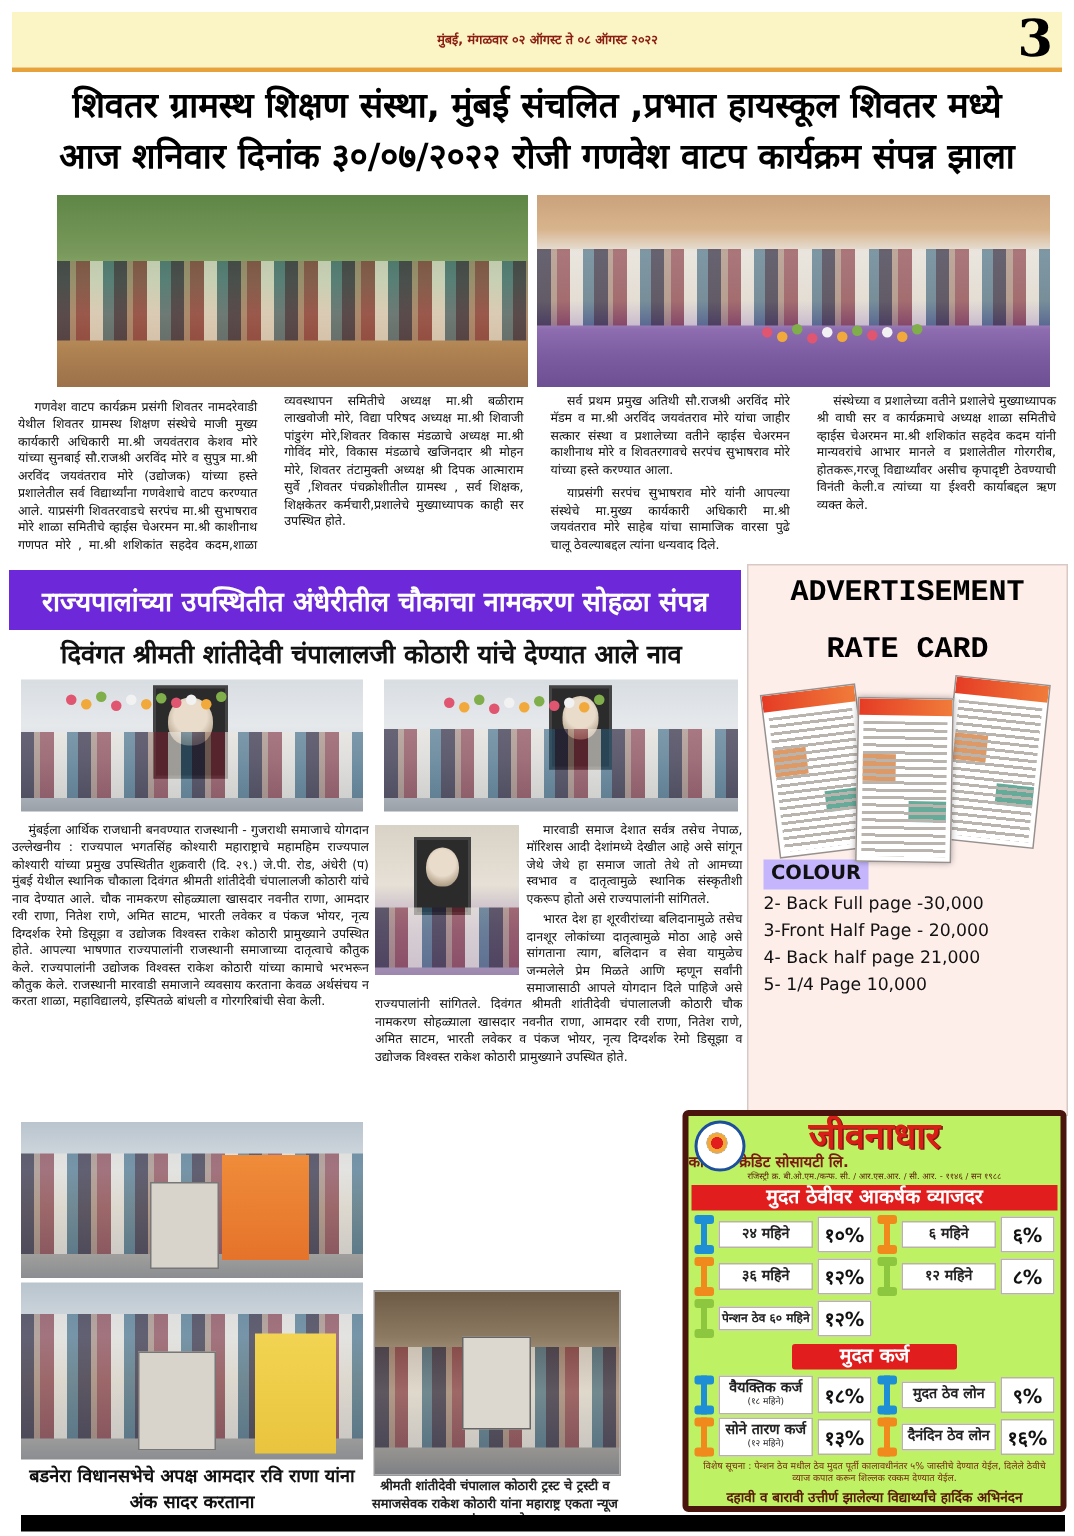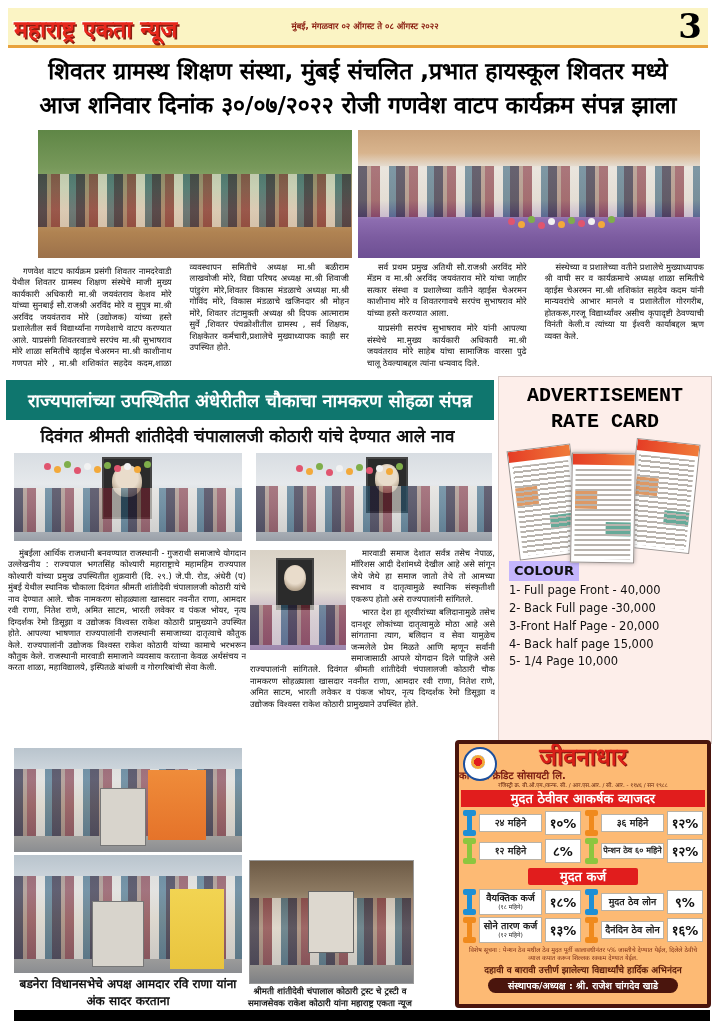--- a/index.html
+++ b/index.html
@@ -28,21 +28,21 @@
   .portrait::after{content:"";position:absolute;left:18%;top:10%;width:64%;height:55%;border-radius:50% 50% 45% 45%;
                    background:radial-gradient(circle at 50% 40%,#e9dccb 0 45%,#bfae98 70%,#8c7b66 100%);}
   .flowers{position:absolute;width:7px;height:7px;border-radius:50%;background:#e0556f;
            box-shadow:10px 3px 0 #f2a93b,20px -2px 0 #7fae4a,30px 4px 0 #e0556f,40px 0 0 #f2f2f2,50px 3px 0 #f2a93b,
                       60px -1px 0 #7fae4a,70px 2px 0 #e0556f,80px 0 0 #f2f2f2,90px 3px 0 #f2a93b,100px -2px 0 #7fae4a;}
   .a1-body{left:8px;top:262px;width:700px;height:114px;column-count:4;column-gap:10px;
            font-size:8.3px;line-height:1.38;text-align:justify;overflow:hidden;}
   .a1-body p{margin:4px;text-indent:11px;}
 
   
-  .a2-bar{left:6px;top:380px;width:488px;height:40px;background:#0f766e;color:#fff;
+  .a2-bar{left:6px;top:380px;width:488px;height:40px;background:#6d28d9;color:#fff;
           display:flex;align-items:center;justify-content:center;font-weight:bold;font-size:18px;white-space:nowrap;overflow:hidden;}
   .a2-sub{left:0;top:424px;width:495px;text-align:center;font-weight:bold;font-size:17px;white-space:nowrap;overflow:hidden;}
   .a2-left{left:8px;top:548px;width:238px;height:198px;font-size:8.3px;line-height:1.38;text-align:justify;overflow:hidden;}
   .a2-right{left:250px;top:548px;width:245px;height:198px;font-size:8.3px;line-height:1.38;text-align:justify;overflow:hidden;}
   .a2-right p,.a2-left p{margin:0 0 2px 0;text-indent:11px;}
   .a2-photo{float:left;width:96px;height:100px;margin:2px 5px 3px 0;position:relative;overflow:hidden;
             background:linear-gradient(180deg,#d9d2c6 0%,#e6e0d6 40%,#b9a9c2 70%,#9d87ae 100%);}
 
   
   .ratecard{left:498px;top:376px;width:212px;height:366px;background:#fdeeea;border:1px solid #d8c9c5;}
@@ -60,21 +60,21 @@
 
   
   .bl-cap{left:14px;top:976px;width:228px;text-align:center;font-weight:bold;font-size:12px;line-height:17px;}
 
   
   .bm-box{left:246px;top:748px;width:168px;height:108px;background:#0c0c0c;color:#fff;display:flex;align-items:center;justify-content:center;
           text-align:center;font-weight:bold;font-size:13.5px;line-height:1.55;padding:0 6px;box-sizing:border-box;}
   .bm-cap{left:246px;top:986px;width:168px;text-align:center;font-weight:bold;font-size:8.6px;line-height:1.35;color:#222;}
 
   
-  .ad{left:455px;top:740px;width:256px;height:268px;background:#fdba74;border:4px solid #4a150d;border-radius:4px;box-sizing:border-box;overflow:hidden;}
+  .ad{left:455px;top:740px;width:256px;height:268px;background:#bef264;border:4px solid #4a150d;border-radius:4px;box-sizing:border-box;overflow:hidden;}
   .ad-logo{position:absolute;left:4px;top:3px;width:30px;height:30px;border-radius:50%;background:#fff;border:2px solid #1d4f9c;}
   .ad-logo::after{content:"";position:absolute;left:6px;top:6px;width:14px;height:14px;border-radius:50%;
                   background:radial-gradient(circle,#e11d1d 0 40%,#f2a93b 41% 70%,#1d4f9c 71% 100%);}
   .ad-title{text-align:center;font-size:24px;line-height:25px;font-weight:bold;color:#d91e18;text-shadow:1px 1px 0 #7a1a10;margin-top:1px;}
   .ad-sub{text-align:left;font-size:10px;font-weight:bold;color:#7a1a10;line-height:11px;}
   .ad-reg{text-align:center;font-size:5.6px;color:#5a1a08;line-height:8px;}
   .ad-banner{background:#e11d1d;color:#fff;font-weight:bold;text-align:center;font-size:13px;line-height:17px;margin:1px 2px;}
   .ad-banner.small{width:110px;margin:2px auto;border-radius:2px;}
   .grid{display:grid;grid-template-columns:1fr 1fr;gap:2px 4px;padding:2px 4px;}
   .cell{display:flex;align-items:center;gap:3px;}
@@ -94,21 +94,20 @@
 
   .black-bar{left:14px;top:1010px;width:696px;height:11px;background:#000;}
 </style>
 </head>
 <body>
 
 <div class="page">
 
   <div class="abs masthead"></div>
   <div class="abs masthead-rule"></div>
-  <div class="abs logo">महाराष्ट्र एकता न्यूज</div>
   <div class="abs dateline">मुंबई, मंगळवार ०२ ऑगस्ट ते ०८ ऑगस्ट २०२२</div>
   <div class="abs pageno">3</div>
 
   <div class="abs a1-head" style="top:55px">शिवतर ग्रामस्थ शिक्षण संस्था, मुंबई संचलित ,प्रभात हायस्कूल शिवतर मध्ये</div>
   <div class="abs a1-head" style="top:89px">आज शनिवार दिनांक ३०/०७/२०२२ रोजी गणवेश वाटप कार्यक्रम संपन्न झाला</div>
 
   <div class="ph p-group" style="left:38px;top:130px;width:314px;height:128px">
     <div class="crowd"></div>
   </div>
   <div class="ph p-stage" style="left:358px;top:130px;width:342px;height:128px">
@@ -144,41 +143,40 @@
     <div class="a2-photo">
       <div class="portrait" style="left:26px;top:8px;width:34px;height:48px"></div>
       <div class="crowd" style="top:55%;height:40%"></div>
     </div>
     <p>मारवाडी समाज देशात सर्वत्र तसेच नेपाळ, मॉरिशस आदी देशांमध्ये देखील आहे असे सांगून जेथे जेथे हा समाज जातो तेथे तो आमच्या स्वभाव व दातृत्वामुळे स्थानिक संस्कृतीशी एकरूप होतो असे राज्यपालांनी सांगितले.</p>
     <p>भारत देश हा शूरवीरांच्या बलिदानामुळे तसेच दानशूर लोकांच्या दातृत्वामुळे मोठा आहे असे सांगताना त्याग, बलिदान व सेवा यामुळेच जन्मलेले प्रेम मिळते आणि म्हणून सर्वांनी समाजासाठी आपले योगदान दिले पाहिजे असे राज्यपालांनी सांगितले. दिवंगत श्रीमती शांतीदेवी चंपालालजी कोठारी चौक नामकरण सोहळ्याला खासदार नवनीत राणा, आमदार रवी राणा, नितेश राणे, अमित साटम, भारती लवेकर व पंकज भोयर, नृत्य दिग्दर्शक रेमो डिसूझा व उद्योजक विश्वस्त राकेश कोठारी प्रामुख्याने उपस्थित होते.</p>
   </div>
 
   <div class="abs ratecard">
     <div class="rc-title">ADVERTISEMENT</div>
-    <div class="rc-title" style="margin-top:0">RATE CARD</div>
+    <div class="rc-title" style="margin-top:12px">RATE CARD</div>
     <div class="rc-fan">
       <div class="thumb" style="left:8px;top:8px;transform:rotate(-7deg)">
           <div class="mh"></div>
           <div class="tx"></div>
         </div>
       <div class="thumb" style="left:126px;top:2px;transform:rotate(6deg)">
           <div class="mh"></div>
           <div class="tx"></div>
         </div>
       <div class="thumb" style="left:66px;top:14px;transform:rotate(1deg);box-shadow:0 0 4px rgba(0,0,0,.35)">
           <div class="mh"></div>
           <div class="tx"></div>
         </div>
     </div>
     <div class="rc-list">
       <span class="rc-head">COLOUR</span>
-      <div class="rc-item">1- Full page Front -  40,000</div>
       <div class="rc-item">2- Back Full page  -30,000</div>
       <div class="rc-item">3-Front Half Page - 20,000</div>
-      <div class="rc-item">4- Back half page  15,000</div>
+      <div class="rc-item">4- Back half page  21,000</div>
       <div class="rc-item">5- 1/4 Page 10,000</div>
     </div>
   </div>
 
   <div class="ph p-street" style="left:14px;top:748px;width:228px;height:104px">
     <div class="crowd" style="top:20%;height:65%"></div>
     <div style="position:absolute;right:36px;top:22px;width:58px;height:70px;background:linear-gradient(180deg,#ef8c3a,#e5732a)"></div>
     <div style="position:absolute;left:86px;top:40px;width:44px;height:56px;background:#d8d4cc;border:1px solid #777"></div>
   </div>
   <div class="ph p-street" style="left:14px;top:855px;width:228px;height:118px">
@@ -202,20 +200,25 @@
     <div class="ad-banner">मुदत ठेवीवर आकर्षक व्याजदर</div>
 
     <div class="grid">
       <div class="cell">
         <div class="ibeam" style="--c:#1e8fd5"></div>
         <div class="dep-label">२४ महिने</div>
         <div class="dep-rate">१०%</div>
       </div>
       <div class="cell">
         <div class="ibeam" style="--c:#f08a1d"></div>
+        <div class="dep-label">६ महिने</div>
+        <div class="dep-rate">६%</div>
+      </div>
+      <div class="cell">
+        <div class="ibeam" style="--c:#f08a1d"></div>
         <div class="dep-label">३६ महिने</div>
         <div class="dep-rate">१२%</div>
       </div>
       <div class="cell">
         <div class="ibeam" style="--c:#8dc63f"></div>
         <div class="dep-label">१२ महिने</div>
         <div class="dep-rate">८%</div>
       </div>
       <div class="cell">
         <div class="ibeam" style="--c:#8dc63f"></div>

